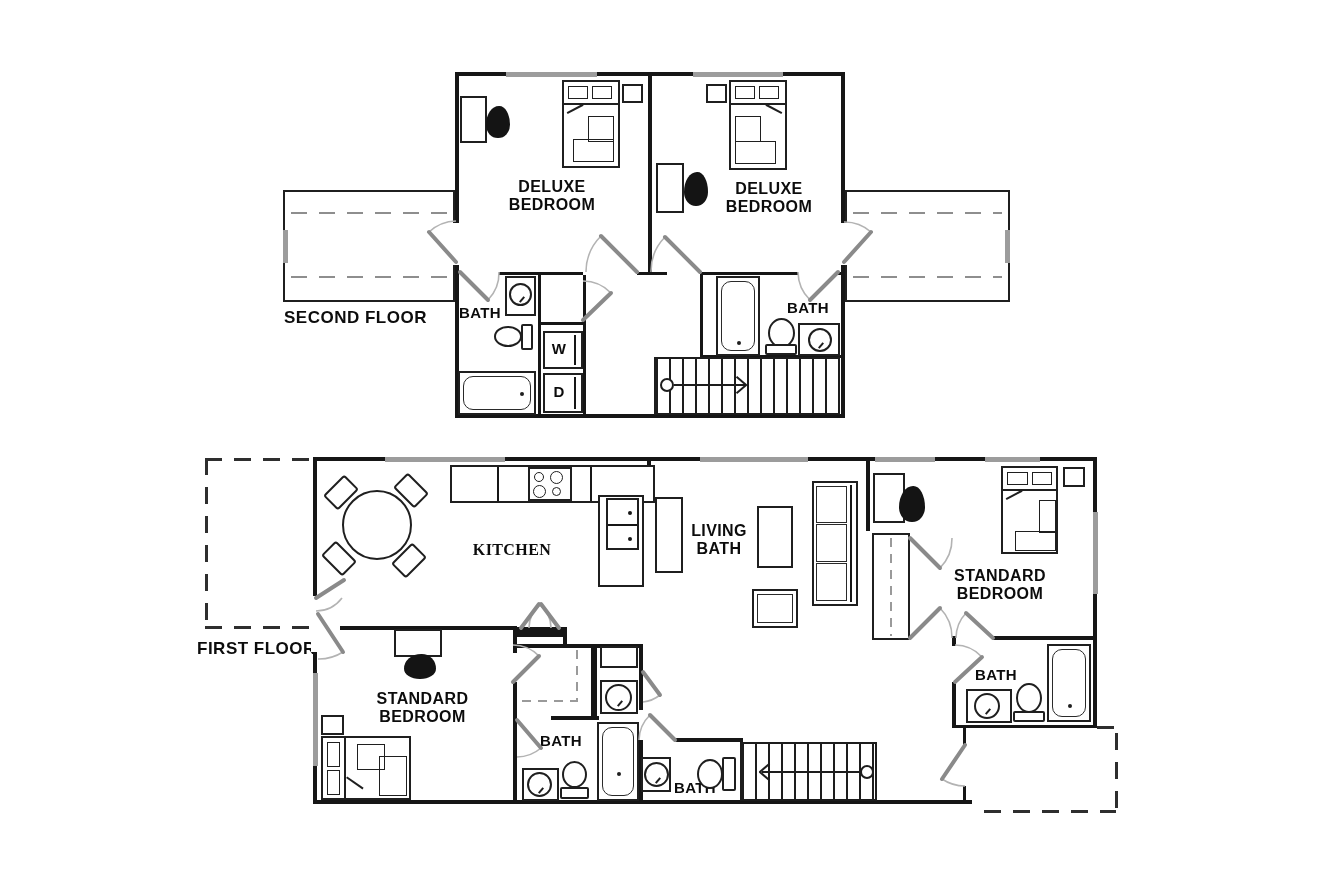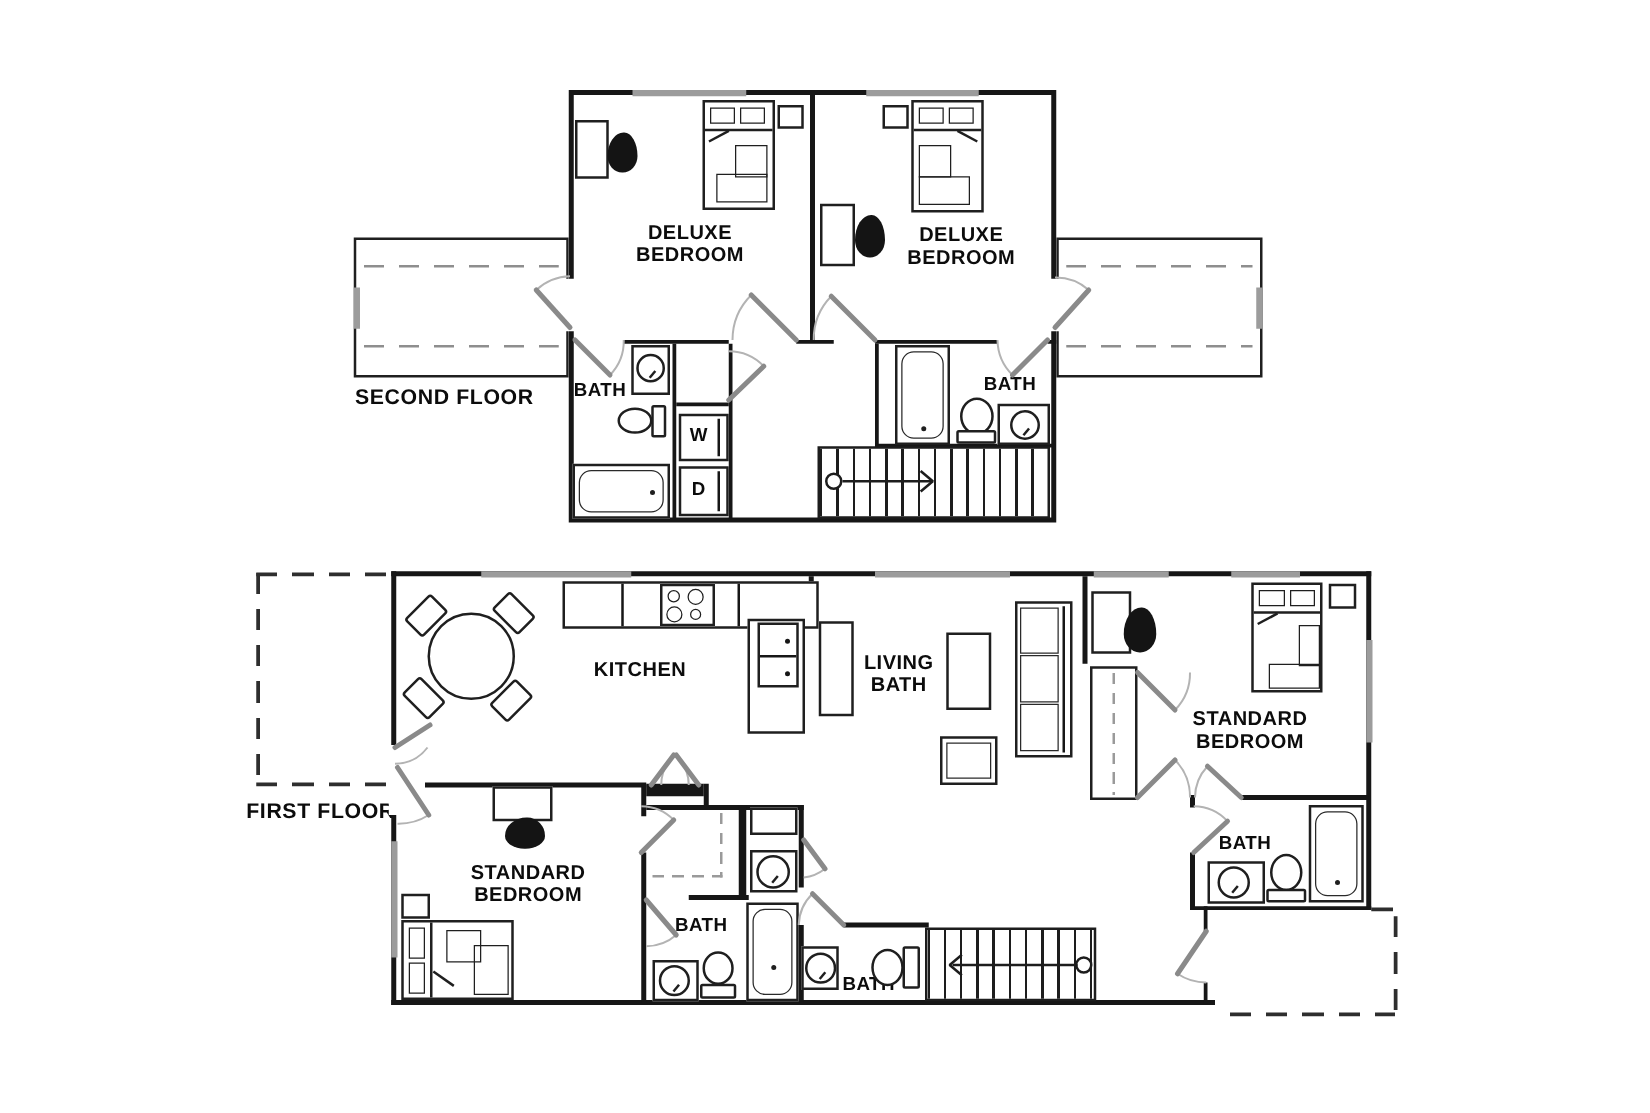--- a/index.html
+++ b/index.html
@@ -208,21 +208,21 @@
     <div class="burner" style="left:3px;top:16px;width:13px;height:13px;"></div>
     <div class="burner" style="left:22px;top:18px;width:9px;height:9px;"></div>
   </div>
   <div class="wall" style="left:590px;top:467px;width:2px;height:34px;"></div>
   <div class="outline2" style="left:598px;top:495px;width:46px;height:92px;"></div>
   <div class="outline2" style="left:606px;top:498px;width:33px;height:52px;">
     <div class="wall" style="left:0;top:24px;width:29px;height:1.5px;"></div>
     <div class="wall" style="left:20px;top:11px;width:4px;height:4px;border-radius:50%;"></div>
     <div class="wall" style="left:20px;top:37px;width:4px;height:4px;border-radius:50%;"></div>
   </div>
-  <div class="room-label" style="left:472px;top:528px;width:80px;">KITCHEN</div>
+  <div class="room-label" style="left:472px;top:541px;width:80px;font-family:Liberation Serif, serif;">KITCHEN</div>
 
   <div class="outline2" style="left:655px;top:497px;width:28px;height:76px;"></div>
   <div class="room-label" style="left:688px;top:522px;width:62px;">LIVING BATH</div>
   <div class="outline2" style="left:757px;top:506px;width:36px;height:62px;"></div>
   <div class="outline2" style="left:812px;top:481px;width:46px;height:125px;">
     <div class="outline1" style="left:2px;top:3px;width:31px;height:37px;"></div>
     <div class="outline1" style="left:2px;top:41px;width:31px;height:38px;"></div>
     <div class="outline1" style="left:2px;top:80px;width:31px;height:38px;"></div>
     <div class="wall" style="left:36px;top:2px;width:2px;height:117px;"></div>
   </div>

